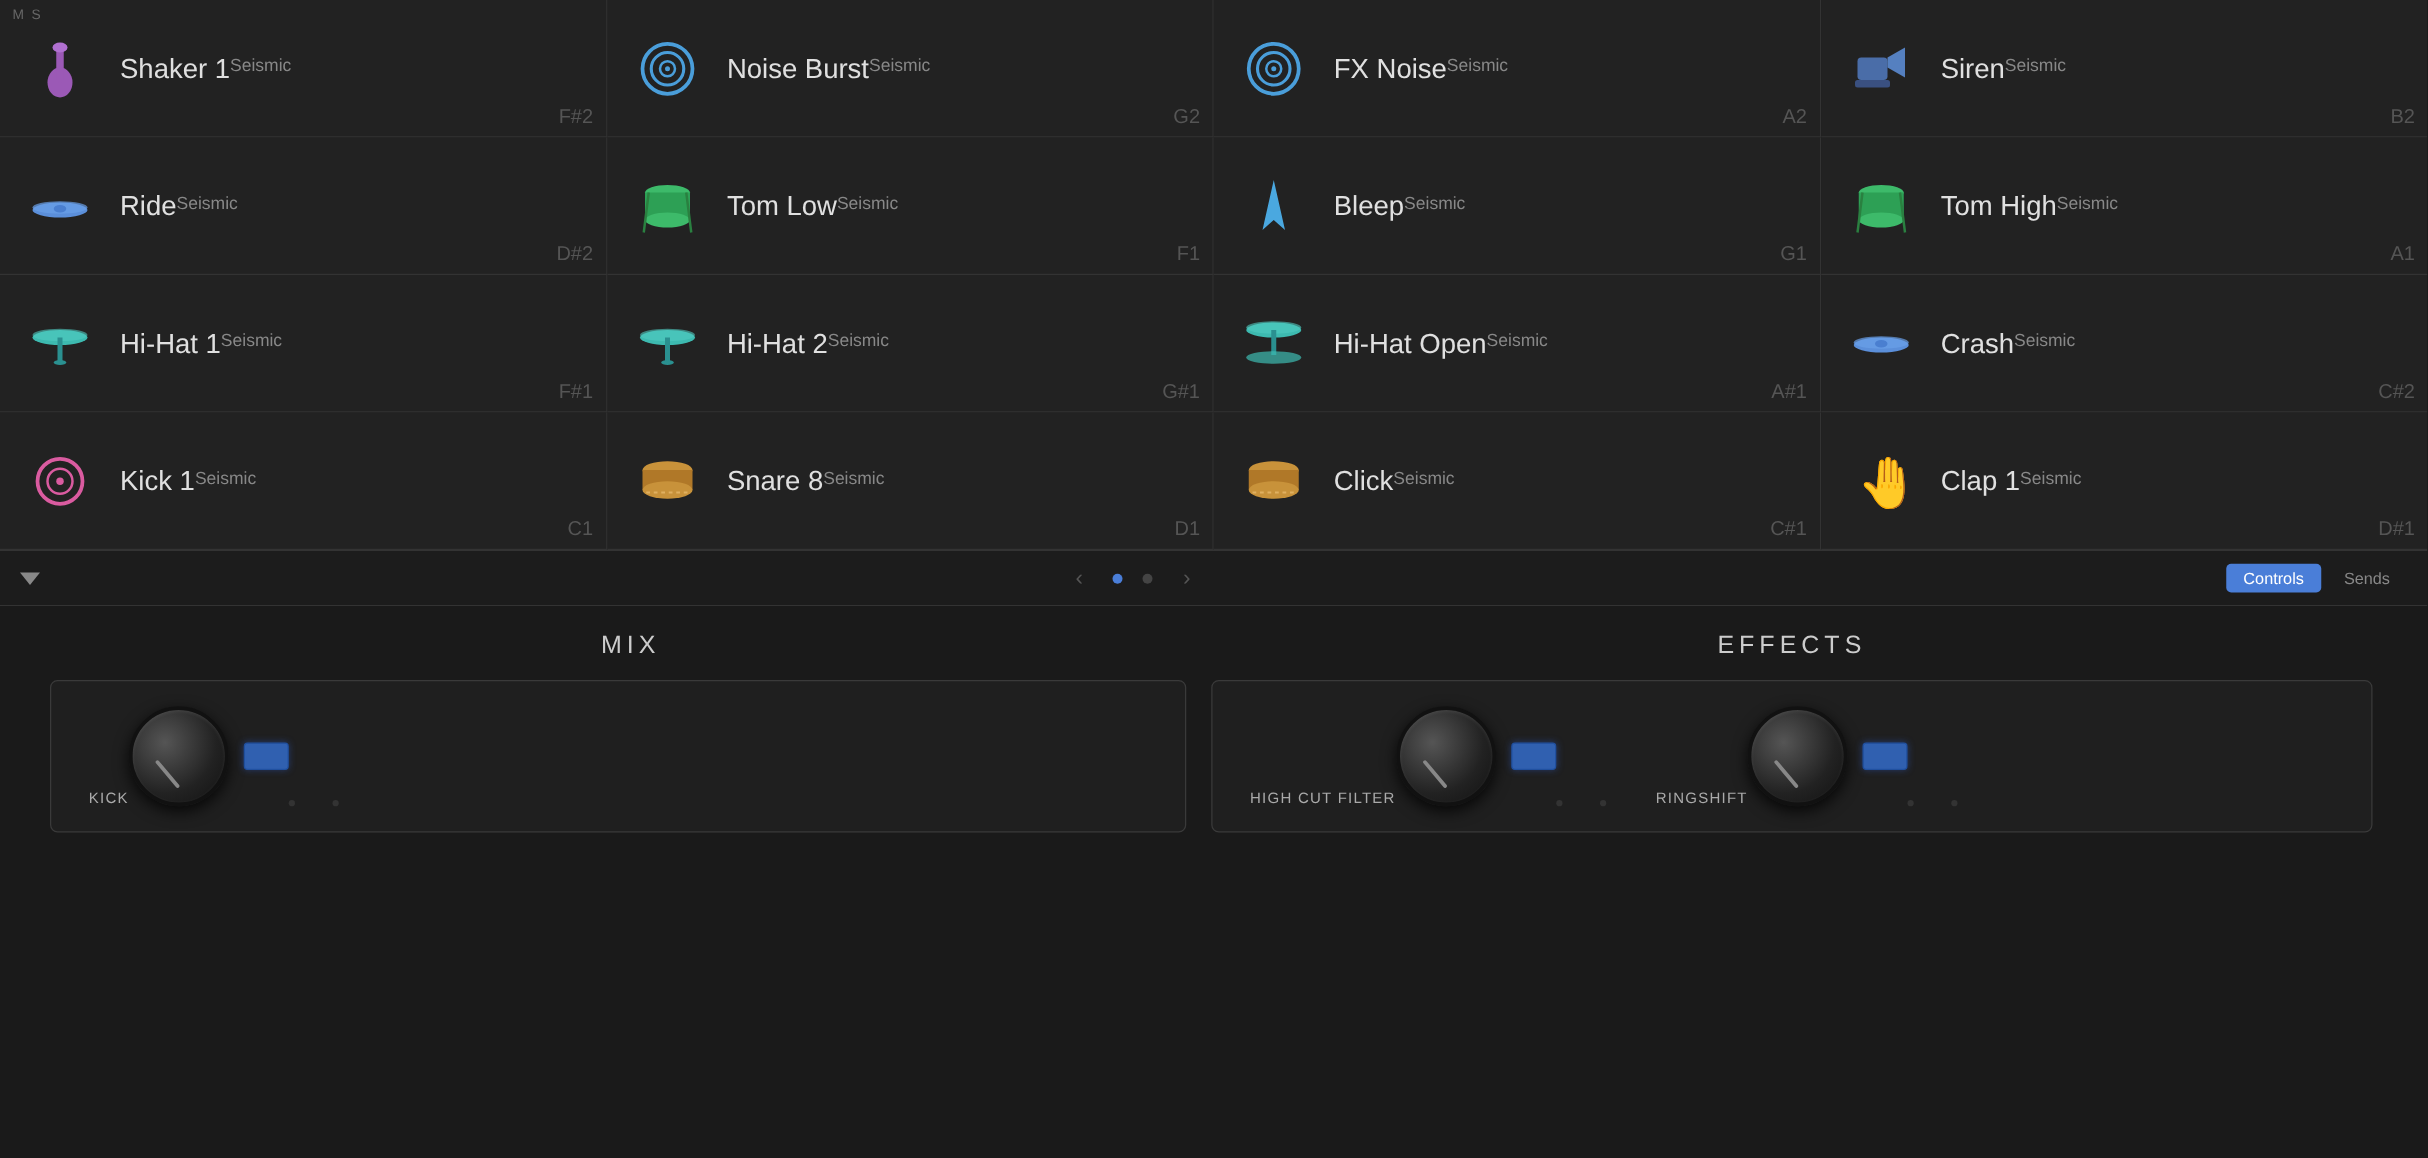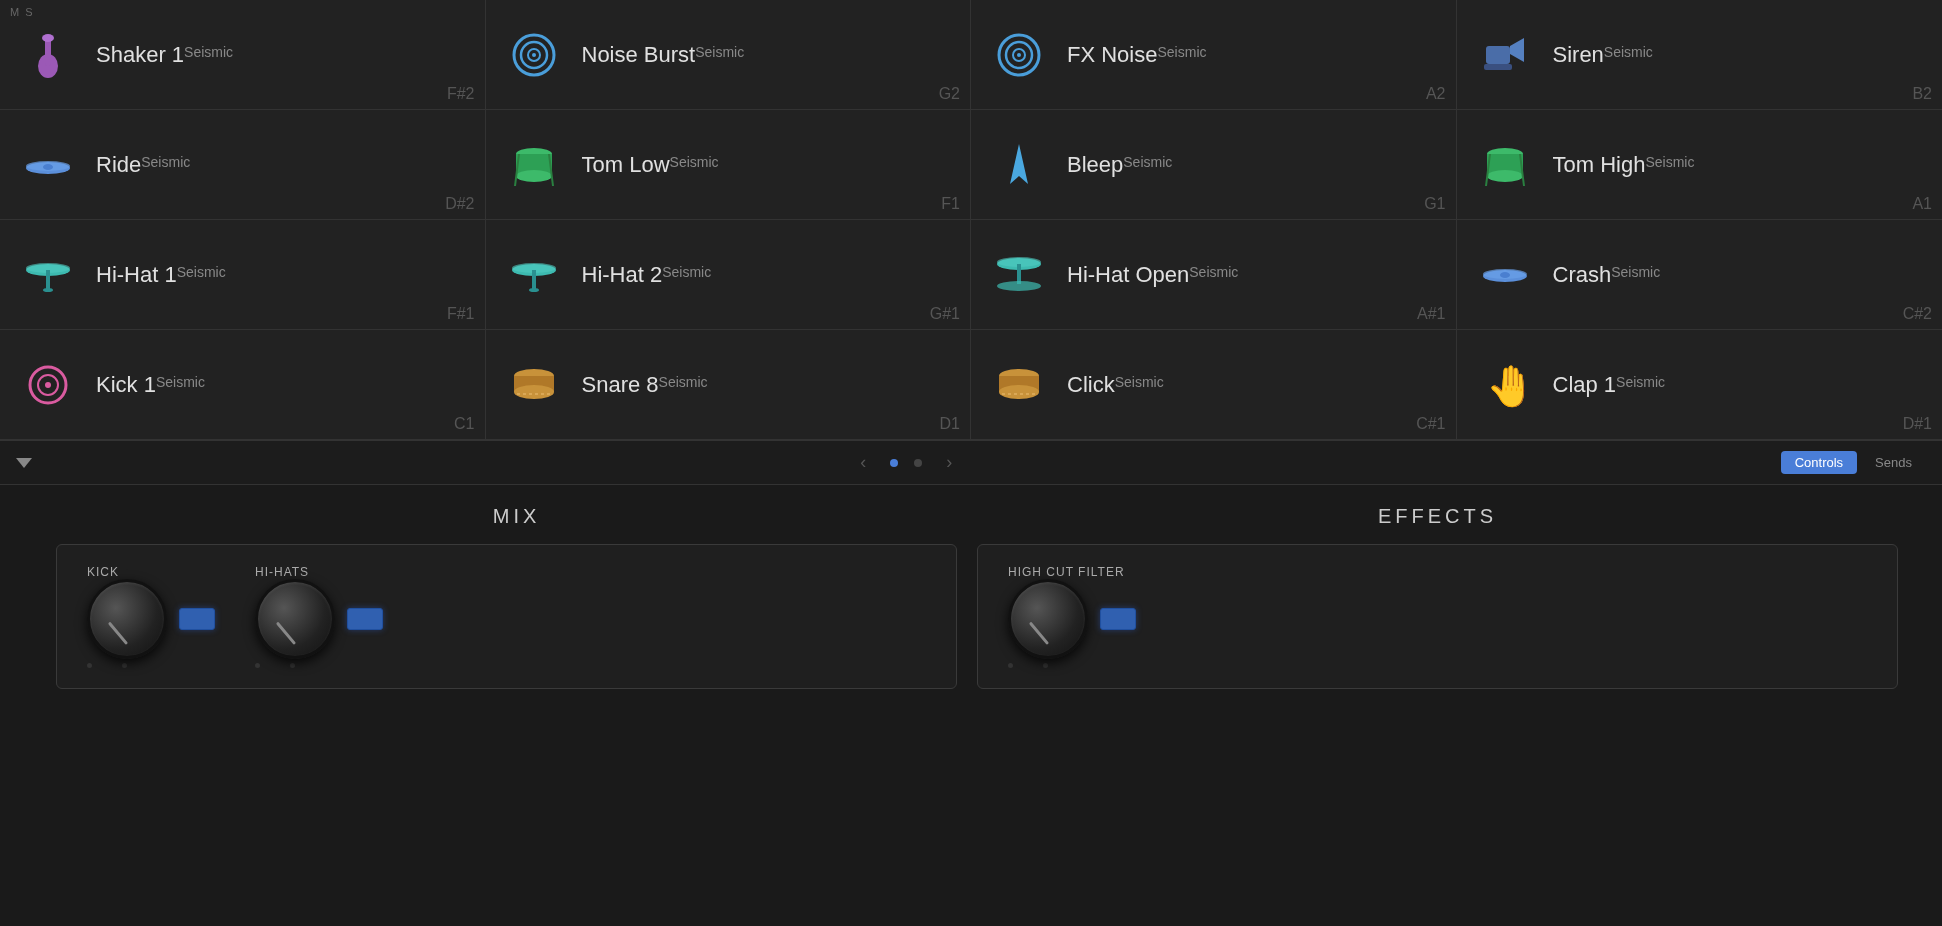--- a/index.html
+++ b/index.html
@@ -133,21 +133,20 @@
       border-top: 10px solid #888;
       cursor: pointer;
     }
 
     
     .bottom-section {
       background: #1a1a1a;
       padding: 20px 44px 20px 40px;
       display: flex;
       gap: 0;
-      margin-left: 16px;
     }
 
     .mix-section, .effects-section {
       flex: 1;
     }
 
     .section-title {
       text-align: center;
       font-size: 20px;
       font-weight: 300;
@@ -163,22 +162,22 @@
       padding: 20px 30px 20px 30px;
       display: flex;
       align-items: center;
       gap: 40px;
     }
 
     .mix-section .section-box { margin-right: 20px; }
 
     .knob-group {
       display: flex;
-      flex-direction: column;
-      align-items: flex-start;
+      flex-direction: row;
+      align-items: flex-end;
     }
 
     .knob-label {
       font-size: 12px;
       color: #aaa;
       letter-spacing: 1px;
       text-align: center;
       white-space: nowrap;
     }
 
@@ -505,47 +504,47 @@
       <div class="knob-outer">
         <div class="knob-indicator"></div>
       </div>
       <div class="led-button"></div>
     </div>
     <div class="knob-dots">
       <div class="knob-dot-small"></div>
       <div class="knob-dot-small"></div>
     </div>
   </div>
-        <div class="knob-group">
-    <span class="knob-label">HI-HATS</span>
-    <div class="knob-row">
-      <div class="knob-outer">
-        <div class="knob-indicator"></div>
-      </div>
-      <div class="led-button"></div>
-    </div>
-    <div class="knob-dots">
-      <div class="knob-dot-small"></div>
-      <div class="knob-dot-small"></div>
-    </div>
-  </div>
       </div>
   </div>
 
   <div class="effects-section">
     <div class="section-title">EFFECTS</div>
     <div class="section-box" id="effects-box">
         <div class="knob-group">
     <span class="knob-label">HIGH CUT FILTER</span>
     <div class="knob-row">
       <div class="knob-outer">
         <div class="knob-indicator"></div>
       </div>
       <div class="led-button"></div>
     </div>
     <div class="knob-dots">
       <div class="knob-dot-small"></div>
       <div class="knob-dot-small"></div>
     </div>
   </div>
+        <div class="knob-group">
+    <span class="knob-label">RINGSHIFT</span>
+    <div class="knob-row">
+      <div class="knob-outer">
+        <div class="knob-indicator"></div>
+      </div>
+      <div class="led-button"></div>
+    </div>
+    <div class="knob-dots">
+      <div class="knob-dot-small"></div>
+      <div class="knob-dot-small"></div>
+    </div>
+  </div>
       </div>
   </div>
 </div>
 
 </body></html>

